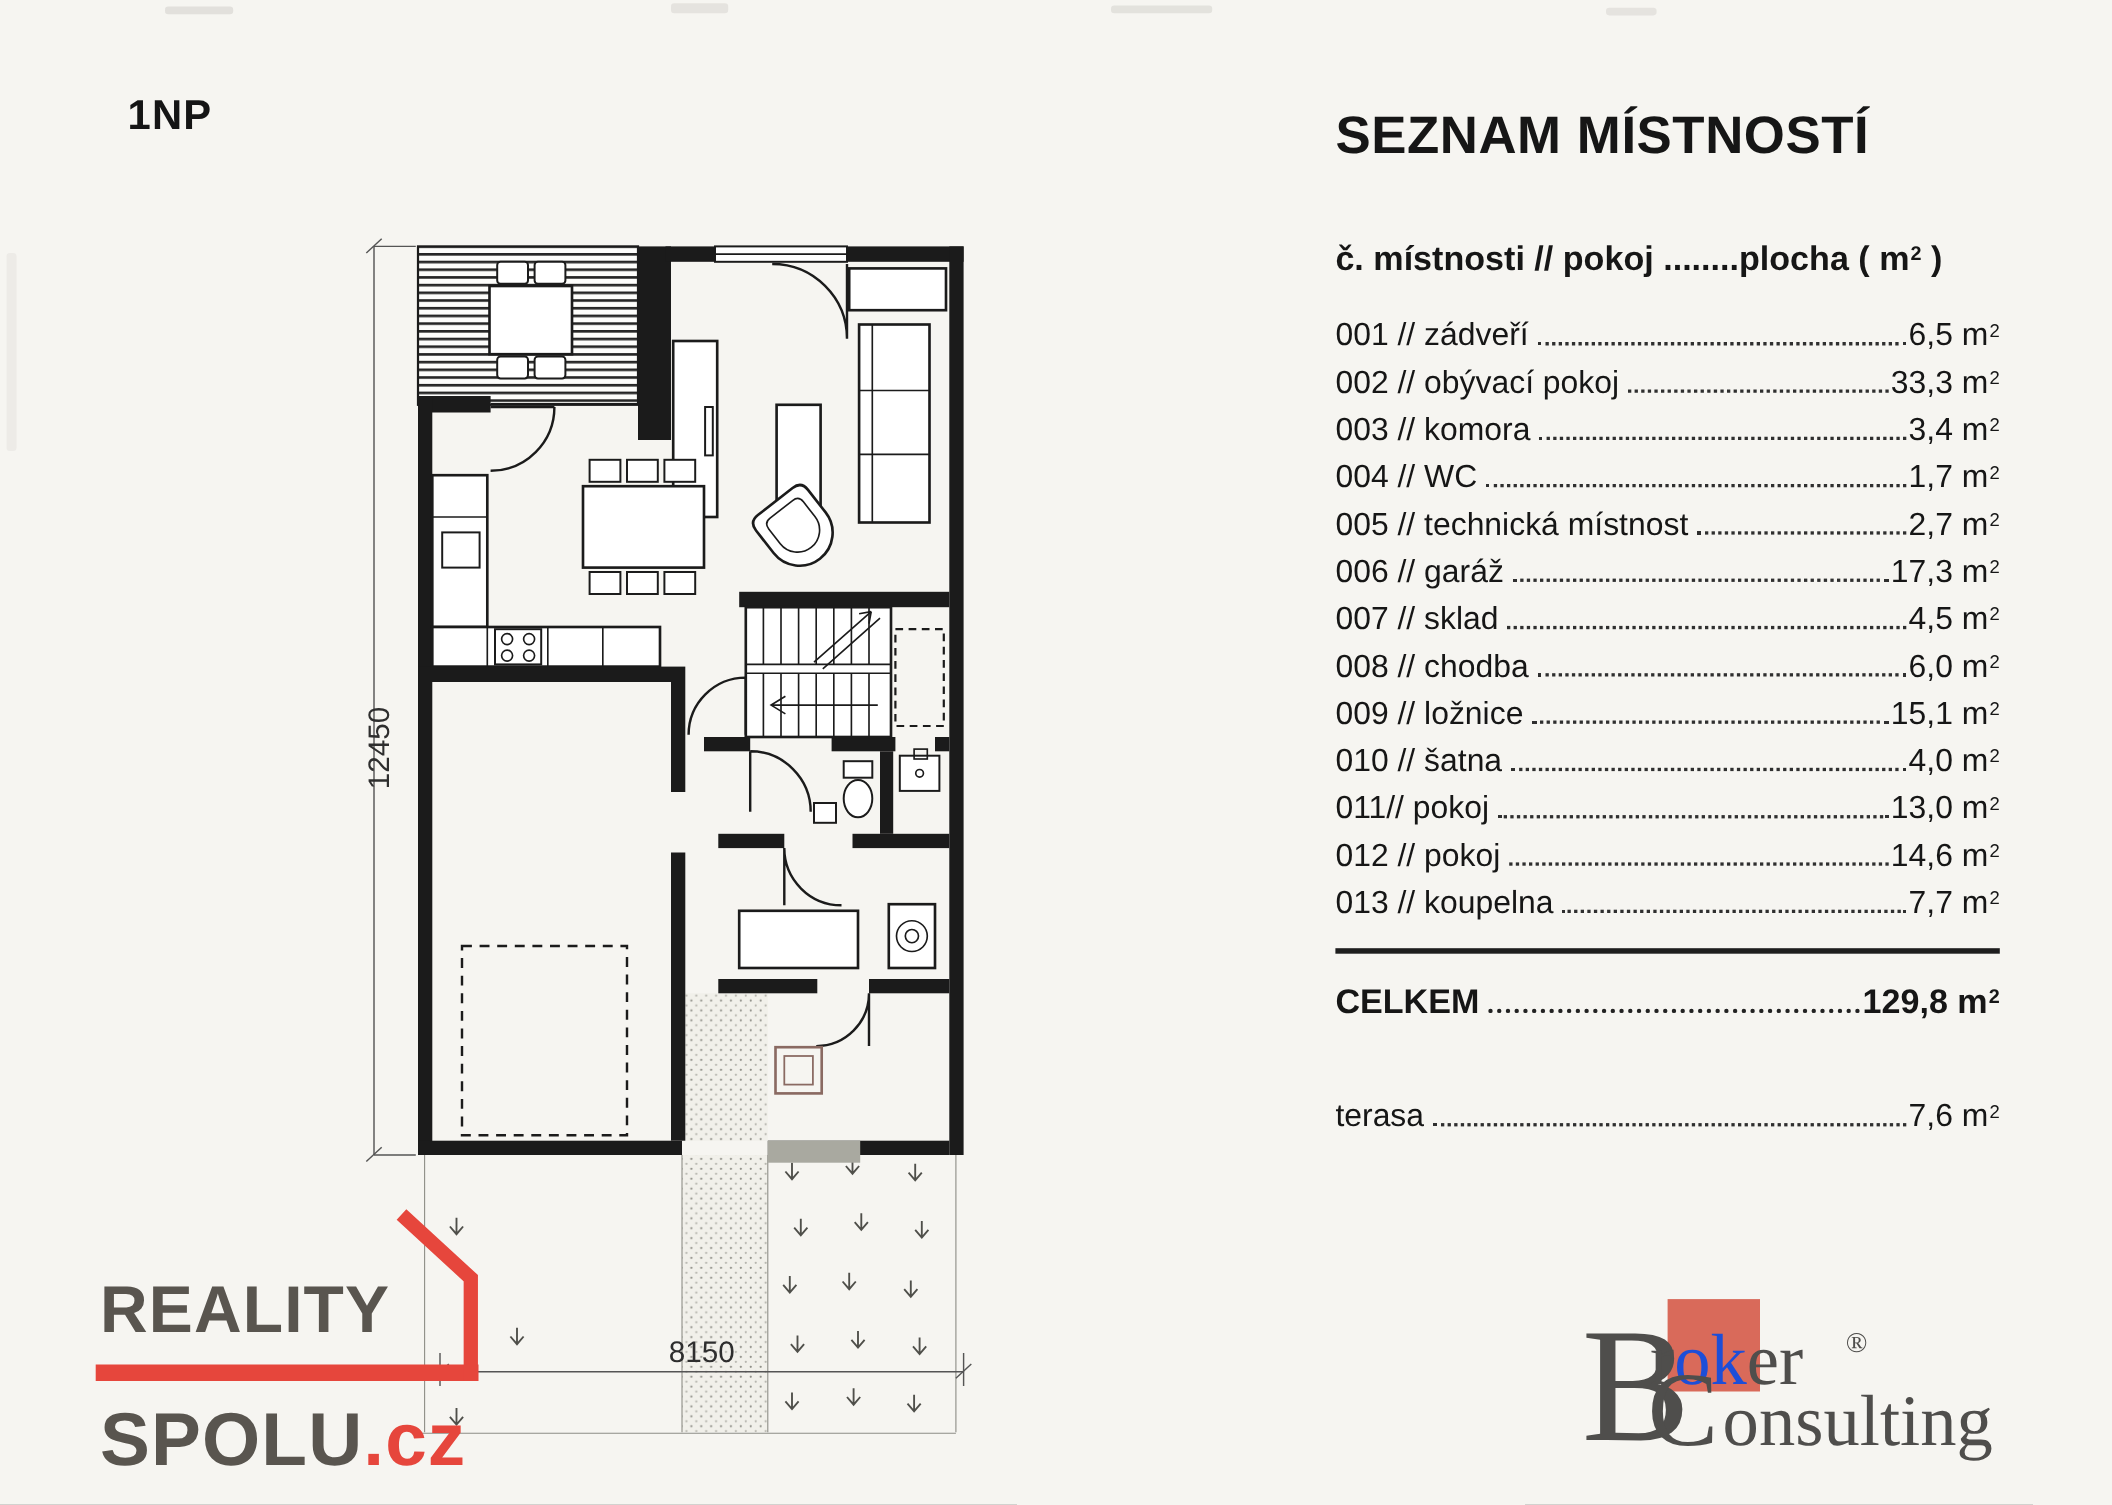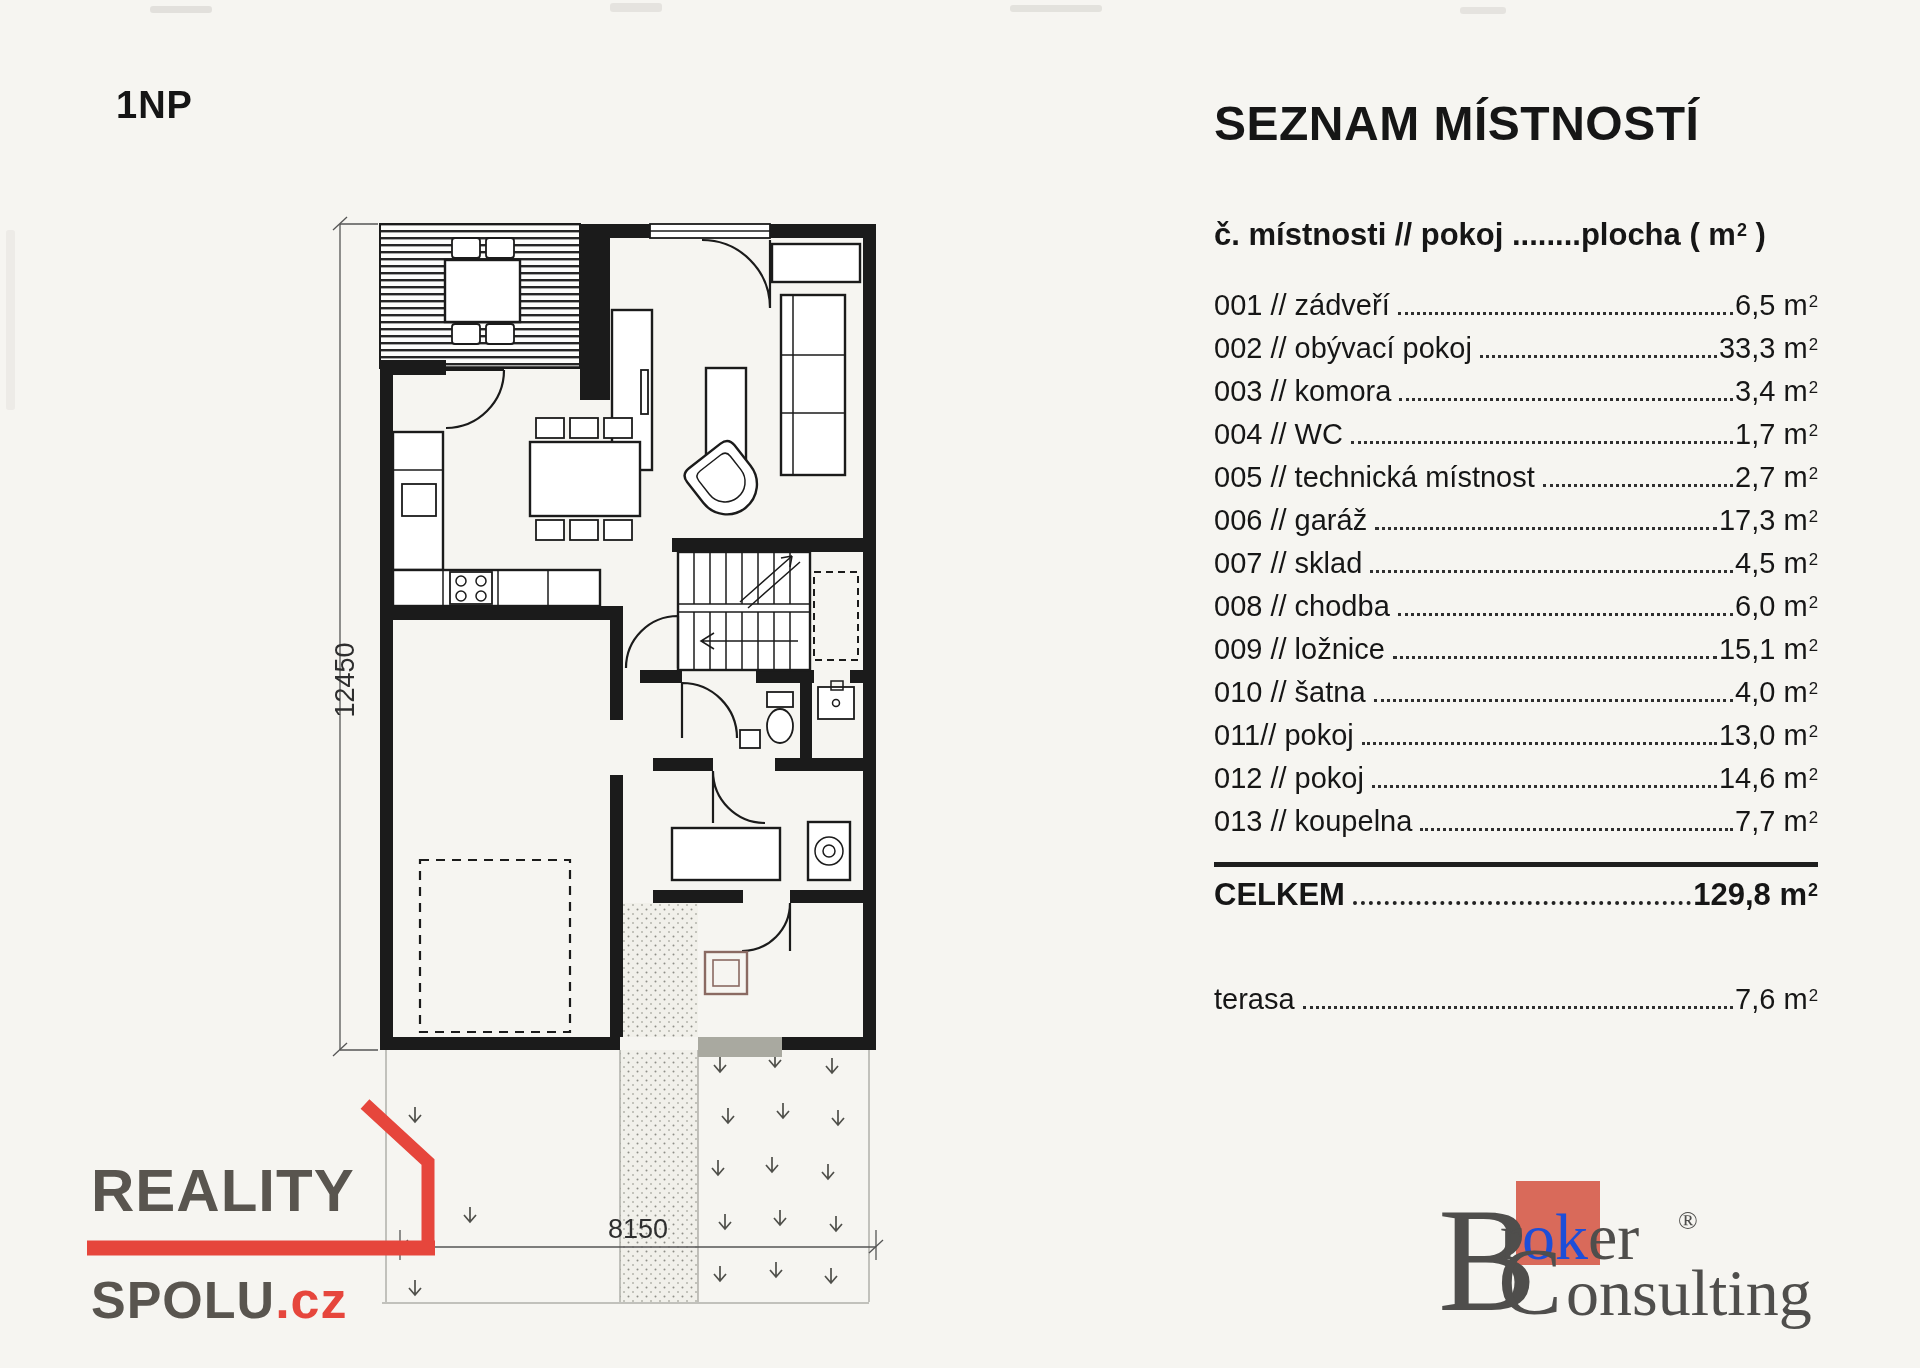--- a/index.html
+++ b/index.html
@@ -23,29 +23,29 @@
   .roomcol{position:absolute;left:1214px;top:96px;width:604px;color:#161616}
   .rtitle{font-size:48px;font-weight:bold;letter-spacing:.5px}
   .rheader{margin-top:66px;font-size:31px;font-weight:bold;white-space:nowrap}
   .rows{margin-top:36px}
   .room-row{display:flex;align-items:baseline;height:43px;font-size:29px}
   .room-row .lbl{white-space:nowrap}
   .dots{flex:1;border-bottom:3.2px dotted #2f2f2f;margin:0 2px 7px 8px;min-width:18px}
   .val{white-space:nowrap}
   .sup{font-size:.58em;position:relative;top:-.5em;margin-left:1px}
   .sep{margin-top:14px;border-top:5px solid #1e1e1e}
-  .total-row{margin-top:10px;font-weight:bold;font-size:31px;height:50px}
+  .total-row{margin-top:26px;font-weight:bold;font-size:31px;height:50px}
   .total-row .dots{border-bottom:4px dotted #222;margin-bottom:8px}
   .terrace-row{margin-top:56px}
 
   
   .rs-logo{position:absolute;left:75px;top:1090px;width:436px;height:252px}
   .rs-logo svg{position:absolute;left:0;top:0}
   .rs-line1{position:absolute;left:16px;top:66px;font-size:60px;font-weight:bold;color:var(--logo_gray);letter-spacing:1px}
-  .rs-line2{position:absolute;left:16px;top:180px;font-size:52px;font-weight:bold;color:var(--logo_gray);letter-spacing:1px}
+  .rs-line2{position:absolute;left:16px;top:180px;font-size:68px;font-weight:bold;color:var(--logo_gray);letter-spacing:1px}
   .rs-line2 .tld{color:var(--logo_red)}
 
   
   .bc-logo{position:absolute;left:1442px;top:1178px;width:480px;height:190px;font-family:"Liberation Serif",serif;color:var(--broker_gray)}
   .bc-square{position:absolute;left:74px;top:3px;width:84px;height:84px;background:var(--broker_red)}
   .bc-b{position:absolute;left:-4px;top:8px;font-size:148px;line-height:1}
   .bc-roker{position:absolute;left:58px;top:26px;font-size:66px;line-height:1}
   .bc-roker .wh{color:#1d4ed8}
   .bc-reg{position:absolute;left:236px;top:28px;font-size:26px}
   .bc-c{position:absolute;left:56px;top:56px;font-size:96px;line-height:1}

